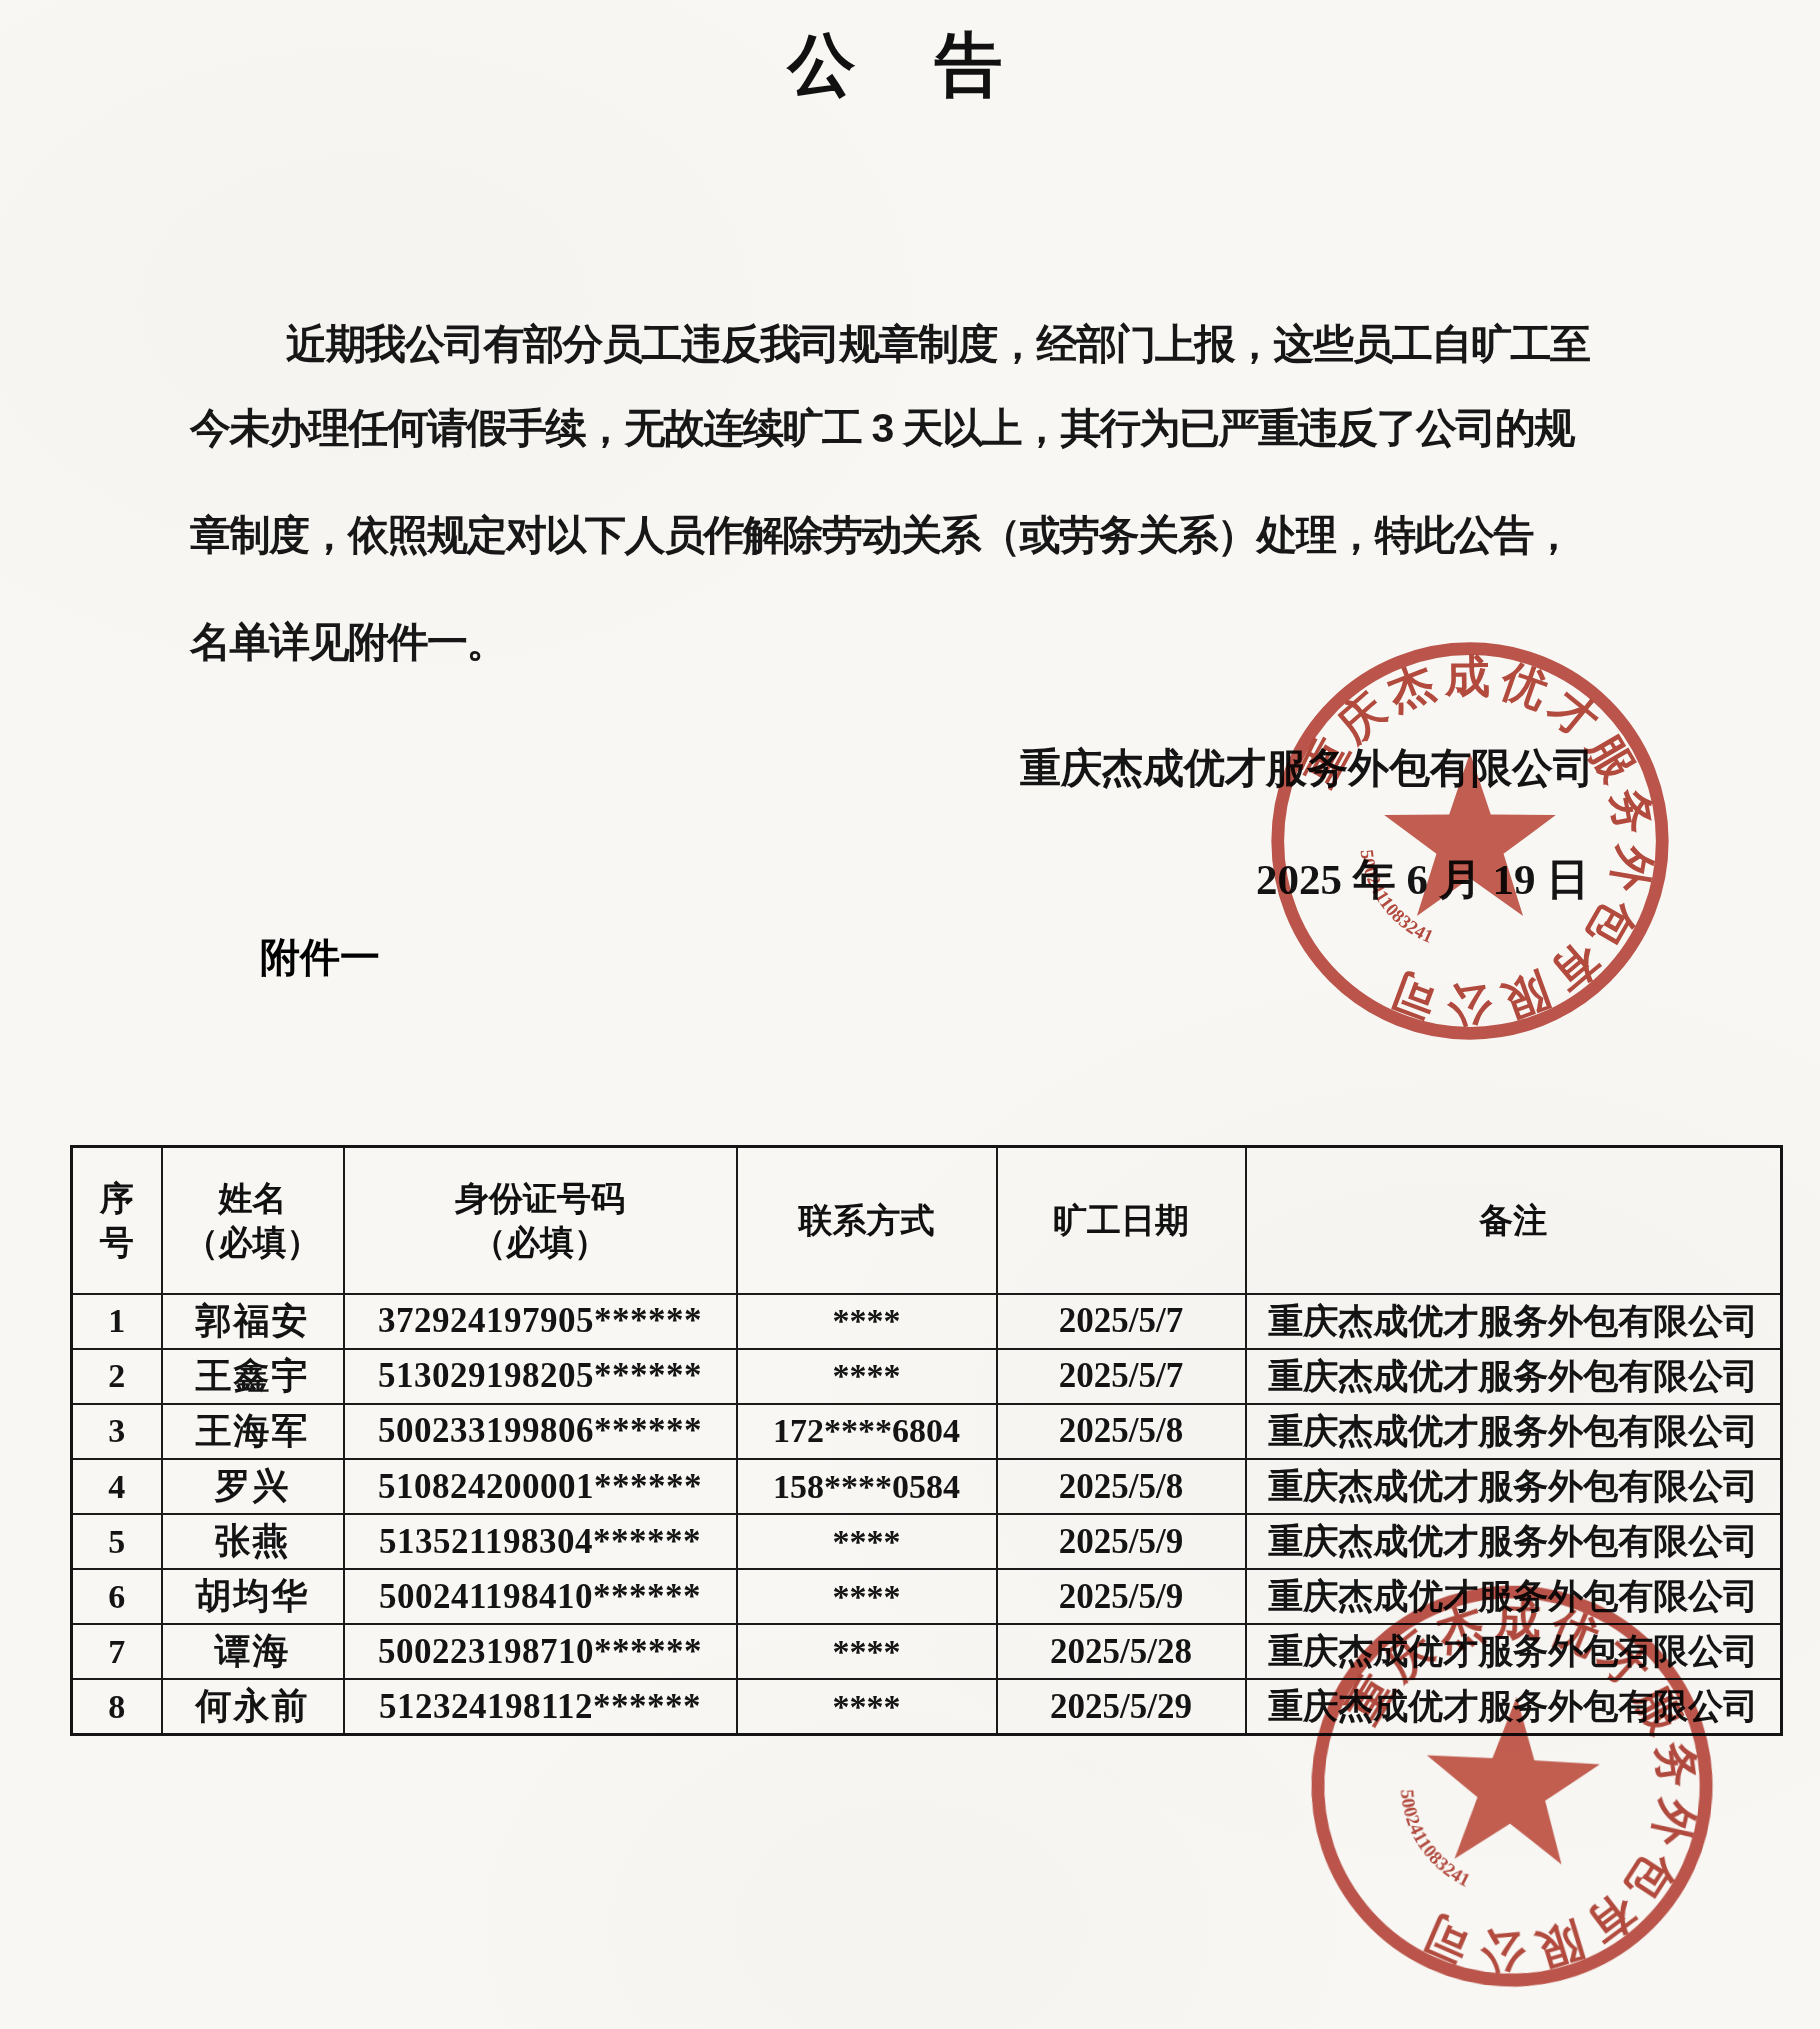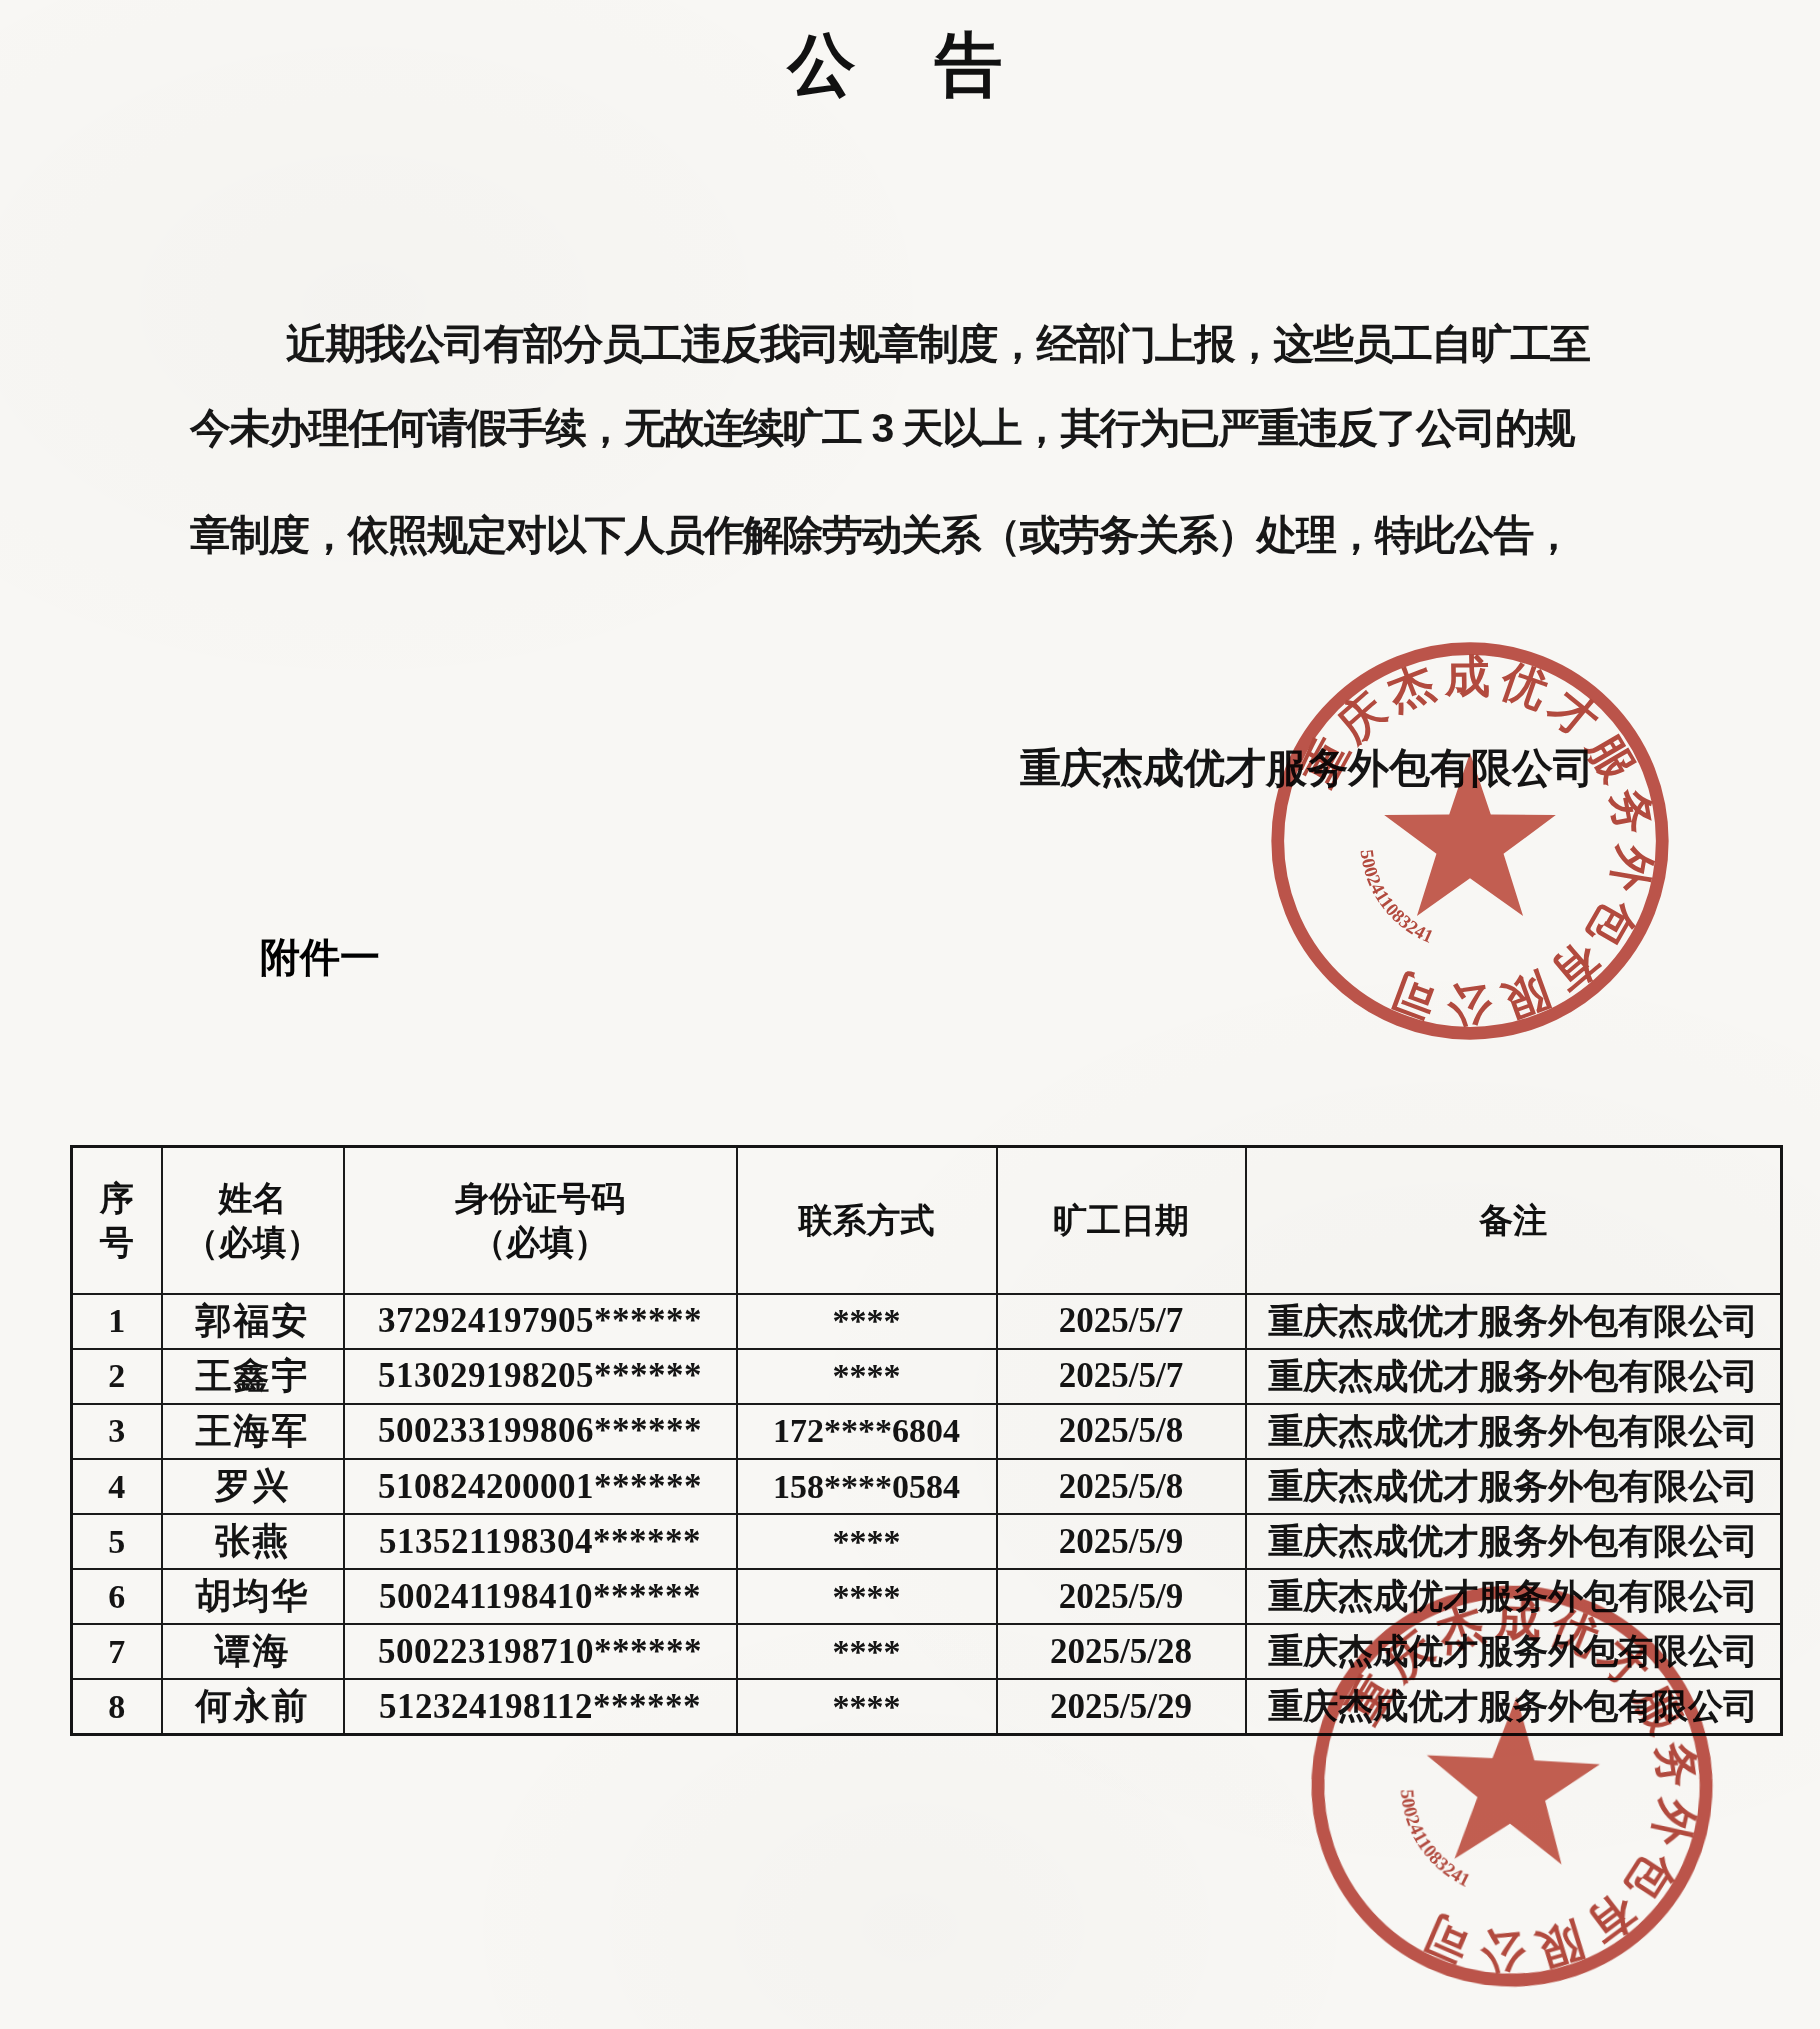--- a/index.html
+++ b/index.html
@@ -86,22 +86,24 @@
 </head>
 <body>
 
 <div class="page">
 
   <div class="doc-title">公 告</div>
 
   <div class="body-line l1">近期我公司有部分员工违反我司规章制度，经部门上报，这些员工自旷工至</div>
   <div class="body-line l2">今未办理任何请假手续，无故连续旷工 3 天以上，其行为已严重违反了公司的规</div>
   <div class="body-line l3">章制度，依照规定对以下人员作解除劳动关系（或劳务关系）处理，特此公告，</div>
+  <div class="body-line l4">名单详见附件一。</div>
 
   <div class="sig-company">重庆杰成优才服务外包有限公司</div>
+  <div class="sig-date">2025 年 6 月 19 日</div>
 
   <div class="attachment-label">附件一</div>
 
   <table class="roster">
     <colgroup>
       <col style="width:90px">
         <col style="width:182px">
         <col style="width:393px">
       <col style="width:260px">
         <col style="width:249px">

